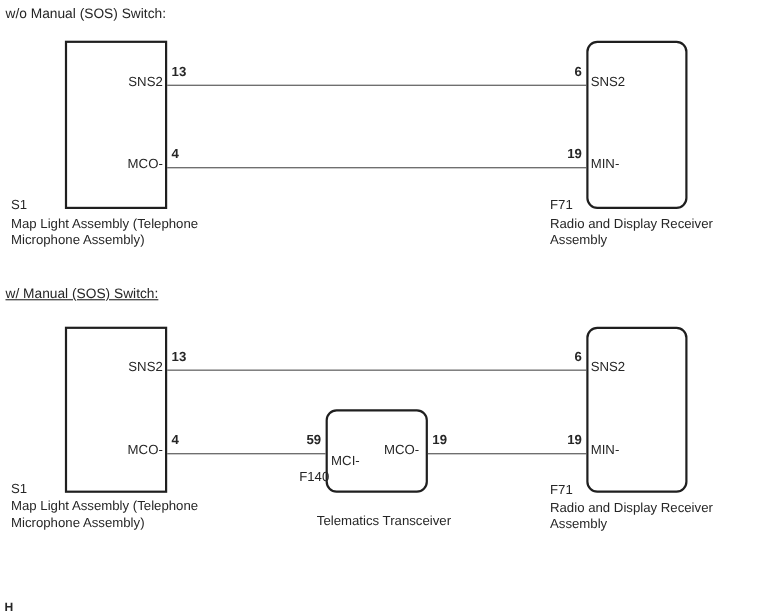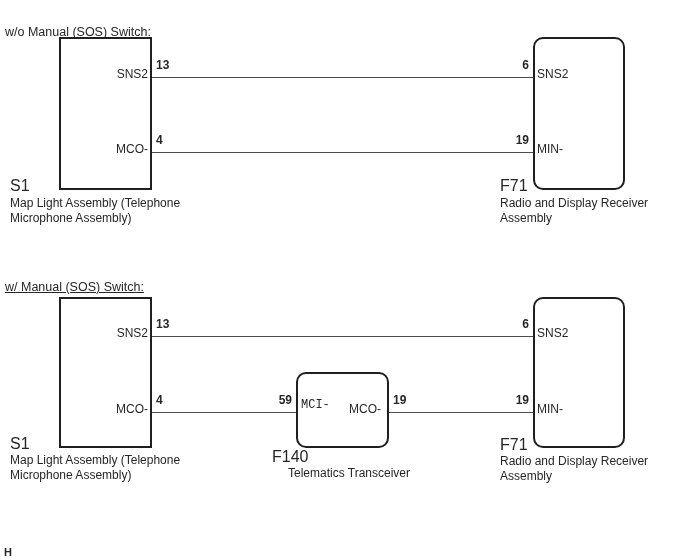--- a/index.html
+++ b/index.html
@@ -9,21 +9,21 @@
   }
   .page {
     position: relative;
     width: 688px;
     height: 560px;
     background: #ffffff;
     font-family: "Liberation Sans", "DejaVu Sans", sans-serif;
     color: #262626;
     overflow: hidden;
   }
-  .abs { position: absolute; margin-top: 20px; }
+  .abs { position: absolute; }
   .diagram-title {
     font-size: 12.5px;
     line-height: 15px;
     white-space: nowrap;
   }
   .comp-box {
     position: absolute;
     box-sizing: border-box;
     border: 2px solid #1f1f1f;
     background: #ffffff;
@@ -44,21 +44,21 @@
   .ta-l { text-align: left; }
   .terminal {
     position: absolute;
     font-size: 12px;
     line-height: 14px;
     white-space: nowrap;
     font-weight: bold;
   }
   .comp-code {
     position: absolute;
-    font-size: 16px;
+    font-size: 12px;
     line-height: 14px;
     white-space: nowrap;
   }
   .comp-caption {
     position: absolute;
     font-size: 12px;
     line-height: 15px;
     white-space: nowrap;
   }
   .footer-mark {
@@ -116,40 +116,40 @@
 
     <div class="comp-box rounded" style="left:533px; top:297px; width:92px; height:151px;"></div>
 
     <div class="wire" style="left:152px; top:336px; width:381px;"></div>
     <div class="wire" style="left:152px; top:412px; width:144px;"></div>
     <div class="wire" style="left:389px; top:412px; width:144px;"></div>
 
     <div class="pin-label ta-r" style="left:86px; top:326px; width:62px;">SNS2</div>
     <div class="pin-label ta-r" style="left:86px; top:402px; width:62px;">MCO-</div>
 
-    <div class="pin-label ta-l" style="left:301px; top:398px; width:60px;font-family:Liberation Mono, monospace;">MCI-</div>
+    <div class="pin-label ta-l" style="left:301px; top:412px; width:60px;">MCI-</div>
     <div class="pin-label ta-r" style="left:321px; top:402px; width:60px;">MCO-</div>
 
     <div class="pin-label ta-l" style="left:537px; top:326px; width:62px;">SNS2</div>
     <div class="pin-label ta-l" style="left:537px; top:402px; width:62px;">MIN-</div>
 
     <div class="terminal ta-l" style="left:156px; top:317px; width:30px;">13</div>
     <div class="terminal ta-r" style="left:469px; top:317px; width:60px;">6</div>
     <div class="terminal ta-l" style="left:156px; top:393px; width:30px;">4</div>
     <div class="terminal ta-r" style="left:232px; top:393px; width:60px;">59</div>
     <div class="terminal ta-l" style="left:393px; top:393px; width:30px;">19</div>
     <div class="terminal ta-r" style="left:469px; top:393px; width:60px;">19</div>
 
     <div class="comp-code" style="left:10px; top:437px;">S1</div>
     <div class="comp-caption" style="left:10px; top:453px;">
       <div>Map Light Assembly (Telephone</div>
       <div>Microphone Assembly)</div>
     </div>
 
-    <div class="comp-code" style="left:272px; top:450px;">F140</div>
+    <div class="comp-code" style="left:272px; top:426px;">F140</div>
     <div class="comp-caption" style="left:288px; top:466px;">Telematics Transceiver</div>
 
     <div class="comp-code" style="left:500px; top:438px;">F71</div>
     <div class="comp-caption" style="left:500px; top:454px;">
       <div>Radio and Display Receiver</div>
       <div>Assembly</div>
     </div>
   </div>
 
   <div class="footer-mark" style="left:4px; top:546px;">H</div>

